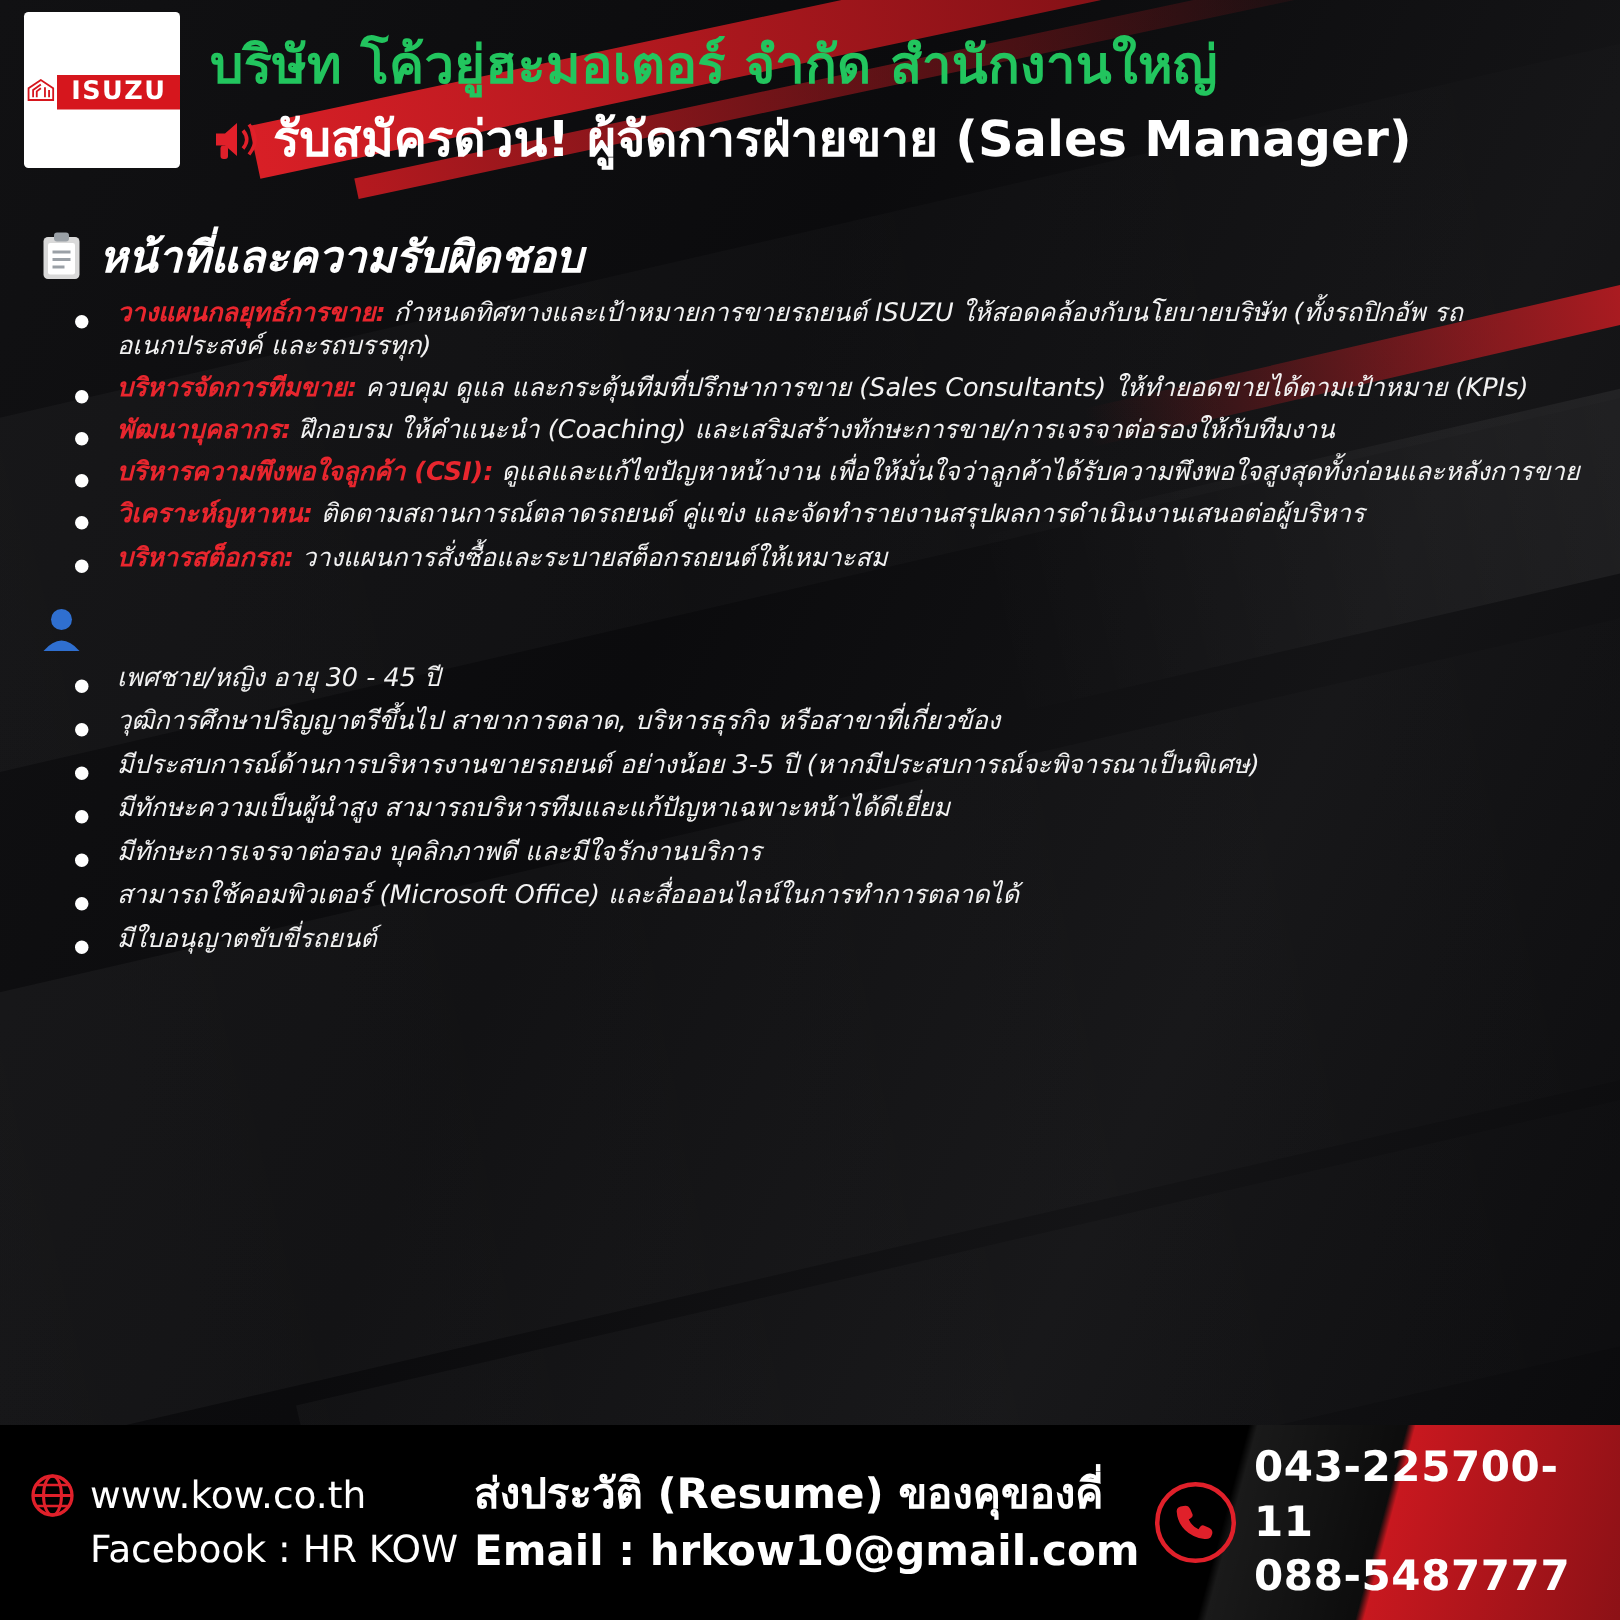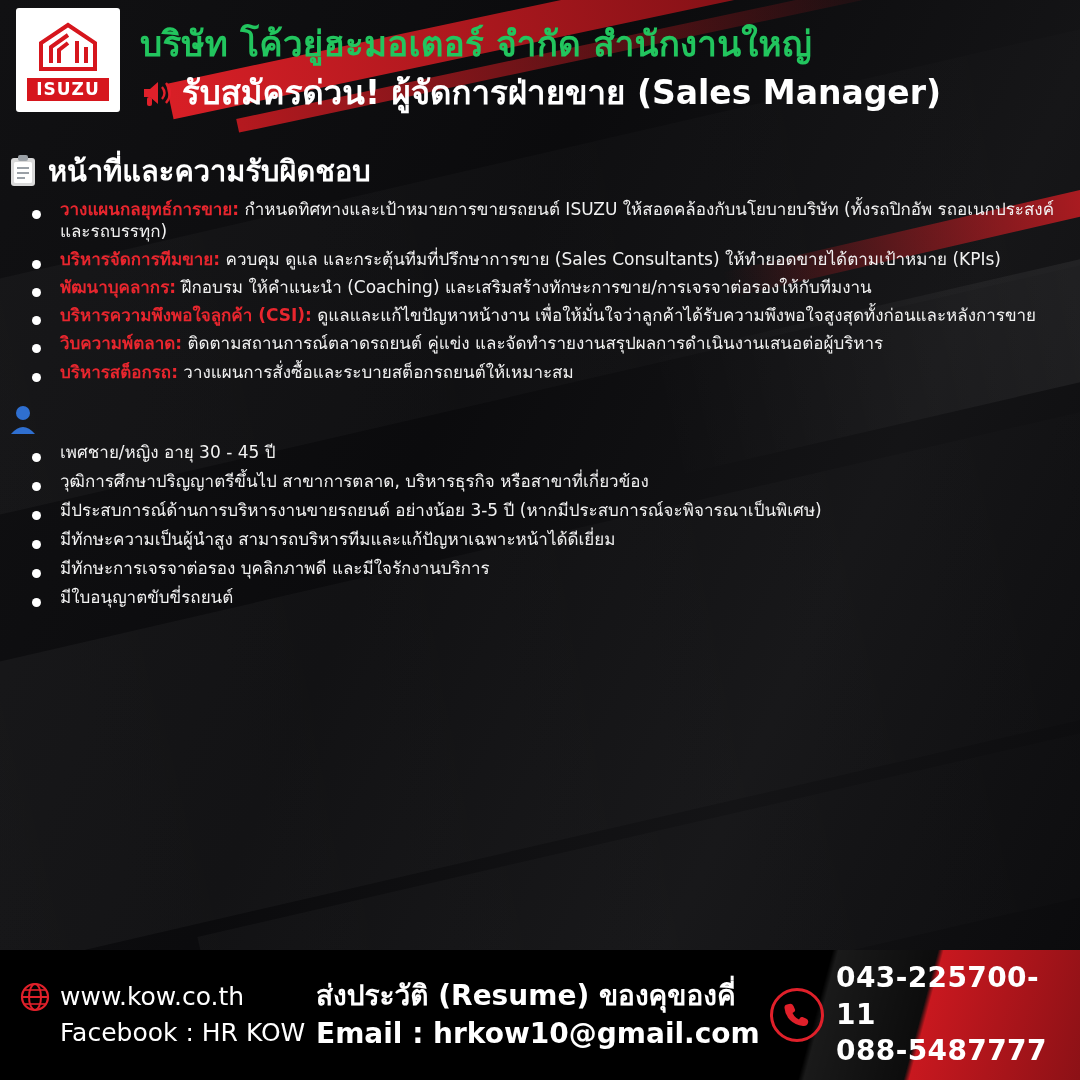--- a/index.html
+++ b/index.html
@@ -89,21 +89,21 @@
     height: 140px;
     padding: 10px 16px 0 16px;
   }
   .logo-box {
     position: absolute;
     left: 16px; top: 8px;
     width: 104px; height: 104px;
     background: #ffffff;
     border-radius: 3px;
     display: flex;
-    flex-direction: column;
+    flex-direction: row;
     align-items: center;
     justify-content: center;
     overflow: hidden;
   }
   .logo-mark {
     width: 74px; height: 56px;
     display: block;
   }
   .logo-word {
     margin-top: 3px;
@@ -139,21 +139,22 @@
   .megaphone {
     display: inline-block;
     width: 34px; height: 30px;
     flex: none;
   }
 
   
   .content {
     position: relative;
     z-index: 3;
-    padding: 0 8px;
+    padding: 0 26px;
+    font-style: italic;
   }
   .section-head {
     display: flex;
     align-items: center;
     gap: 10px;
     margin-top: 8px;
     margin-bottom: 4px;
   }
   .section-head .sec-icon {
     width: 30px; height: 34px;
@@ -335,37 +336,38 @@
       </g>
     </svg>
     <div class="section-title">หน้าที่และความรับผิดชอบ</div>
   </div>
 
   <ul class="bullets" id="resp-list">
       <li><span class="lead">วางแผนกลยุทธ์การขาย:</span><span> กำหนดทิศทางและเป้าหมายการขายรถยนต์ ISUZU ให้สอดคล้องกับนโยบายบริษัท (ทั้งรถปิกอัพ รถอเนกประสงค์ และรถบรรทุก)</span></li>
       <li><span class="lead">บริหารจัดการทีมขาย:</span><span> ควบคุม ดูแล และกระตุ้นทีมที่ปรึกษาการขาย (Sales Consultants) ให้ทำยอดขายได้ตามเป้าหมาย (KPIs)</span></li>
       <li><span class="lead">พัฒนาบุคลากร:</span><span> ฝึกอบรม ให้คำแนะนำ (Coaching) และเสริมสร้างทักษะการขาย/การเจรจาต่อรองให้กับทีมงาน</span></li>
       <li><span class="lead">บริหารความพึงพอใจลูกค้า (CSI):</span><span> ดูแลและแก้ไขปัญหาหน้างาน เพื่อให้มั่นใจว่าลูกค้าได้รับความพึงพอใจสูงสุดทั้งก่อนและหลังการขาย</span></li>
-      <li><span class="lead">วิบความพ์ตลาด:</span><span> ติดตามสถานการณ์ตลาดรถยนต์ คู่แข่ง และจัดทำรายงานสรุปผลการดำเนินงานเสนอต่อผู้บริหาร</span></li>
+      <li><span class="lead">วิเคราะห์ญหาหน:</span><span> ติดตามสถานการณ์ตลาดรถยนต์ คู่แข่ง และจัดทำรายงานสรุปผลการดำเนินงานเสนอต่อผู้บริหาร</span></li>
       <li><span class="lead">บริหารสต็อกรถ:</span><span> วางแผนการสั่งซื้อและระบายสต็อกรถยนต์ให้เหมาะสม</span></li>
     </ul>
 
   <div class="qual-section">
     <div class="section-head">
       <svg class="sec-icon" viewBox="0 0 30 34">
         <circle cx="15" cy="10" r="7" fill="#2f6fd0"></circle>
         <path d="M3 31 Q15 17 27 31 Z" fill="#2f6fd0"></path>
       </svg>
     </div>
     <ul class="bullets qual" id="qual-list">
         <li>เพศชาย/หญิง อายุ 30 - 45 ปี</li>
         <li>วุฒิการศึกษาปริญญาตรีขึ้นไป สาขาการตลาด, บริหารธุรกิจ หรือสาขาที่เกี่ยวข้อง</li>
         <li>มีประสบการณ์ด้านการบริหารงานขายรถยนต์ อย่างน้อย 3-5 ปี (หากมีประสบการณ์จะพิจารณาเป็นพิเศษ)</li>
         <li>มีทักษะความเป็นผู้นำสูง สามารถบริหารทีมและแก้ปัญหาเฉพาะหน้าได้ดีเยี่ยม</li>
         <li>มีทักษะการเจรจาต่อรอง บุคลิกภาพดี และมีใจรักงานบริการ</li>
+        <li>สามารถใช้คอมพิวเตอร์ (Microsoft Office) และสื่อออนไลน์ในการทำการตลาดได้</li>
         <li>มีใบอนุญาตขับขี่รถยนต์</li>
       </ul>
   </div>
 
 </div>
 
 <div class="footer">
   <div class="footer-grey-slash"></div>
   <div class="footer-red-slash"></div>
 

